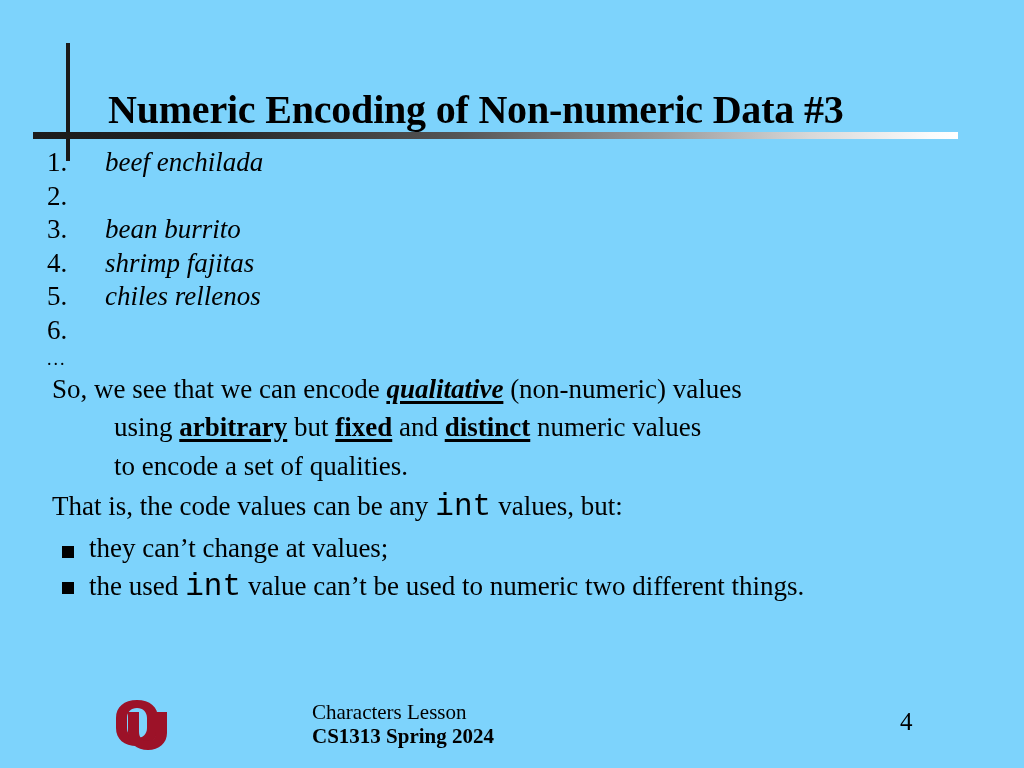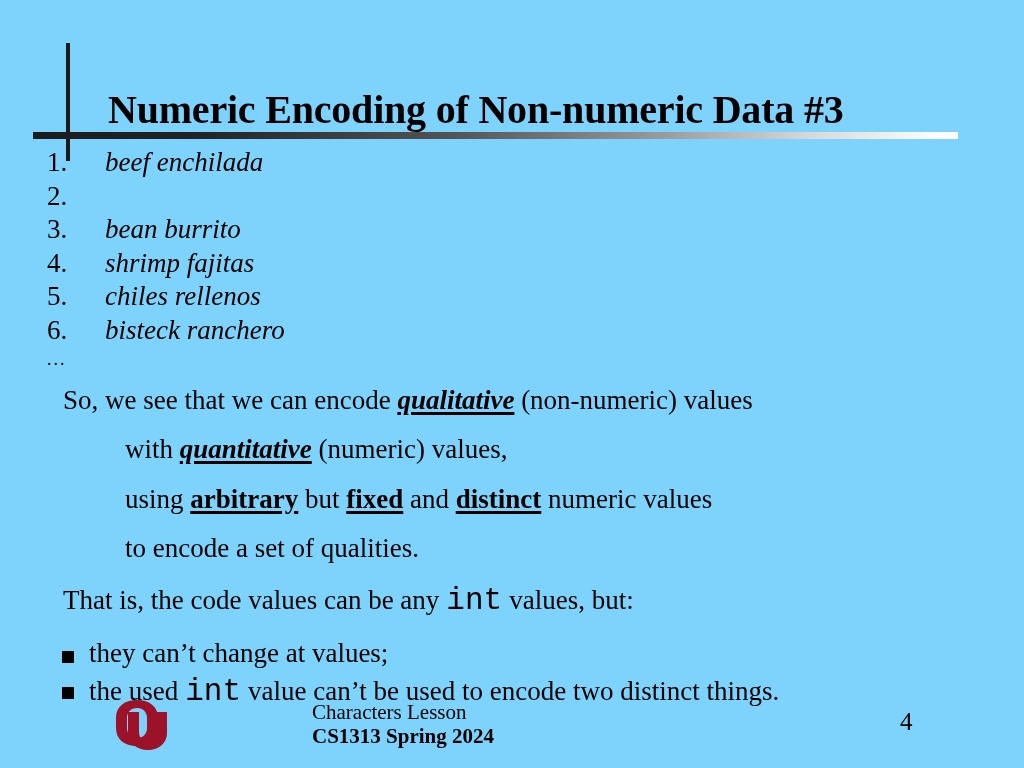--- a/index.html
+++ b/index.html
@@ -75,21 +75,21 @@
   .item-label { flex: 0 1 auto; font-style: italic; }
 
   .ellipsis-line {
     font-size: 18px;
     line-height: 1.0;
     letter-spacing: 2px;
     margin: 2px 0 1px 0;
   }
 
   p.para {
-    margin: 16px;
+    margin: 5px;
     white-space: nowrap;
   }
   p.indent-1 { padding-left: 62px; }
 
   .emph-i {
     font-weight: bold;
     font-style: italic;
     text-decoration: underline;
     text-decoration-thickness: 3px;
     text-underline-offset: 3px;
@@ -188,44 +188,42 @@
       <li>
         <span class="item-num">4.</span>
         <span class="item-label">shrimp fajitas</span>
       </li>
       <li>
         <span class="item-num">5.</span>
         <span class="item-label">chiles rellenos</span>
       </li>
       <li>
         <span class="item-num">6.</span>
-        <span class="item-label">bisteck ranchero</span>
       </li>
     </ol>
 
     <div class="ellipsis-line">...</div>
 
     <p class="para"><span>So, we see that we can encode </span><span class="emph-i">qualitative</span><span> (non-numeric) values</span></p>
 
-    <p class="para indent-1"><span>with </span><span class="emph-i">quantitative</span><span> (numeric) values,</span></p>
 
     <p class="para indent-1"><span>using </span><span class="emph-b">arbitrary</span><span> but </span><span class="emph-b">fixed</span><span> and </span><span class="emph-b">distinct</span><span> numeric values</span></p>
 
     <p class="para indent-1">to encode a set of qualities.</p>
 
     <p class="para"><span>That is, the code values can be any</span><code class="mono">int</code><span>values, but:</span></p>
 
     <ul class="bullets">
       <li>
         <span class="sq-bullet"></span>
         <span class="bullet-text">they can’t change at values;</span>
       </li>
       <li>
         <span class="sq-bullet"></span>
-        <span class="bullet-text"><span>the used</span><code class="mono">int</code><span>value can’t be used to encode two distinct things.</span></span>
+        <span class="bullet-text"><span>the used</span><code class="mono">int</code><span>value can’t be used to numeric two different things.</span></span>
       </li>
     </ul>
 
   </div>
 
   <div id="footer-logo">
     <svg viewBox="0 0 62 54" width="62" height="54" xmlns="http://www.w3.org/2000/svg">
       <g fill="#9C1228">
         <path d="M30 2 C17 2 9 9 9 20 L9 30 C9 41 17 48 30 48 C43 48 51 41 51 30 L51 20 C51 9 43 2 30 2 Z
                  M30 10 C36 10 40 14 40 20 L40 30 C40 36 36 40 30 40 C24 40 20 36 20 30 L20 20 C20 14 24 10 30 10 Z"></path>

